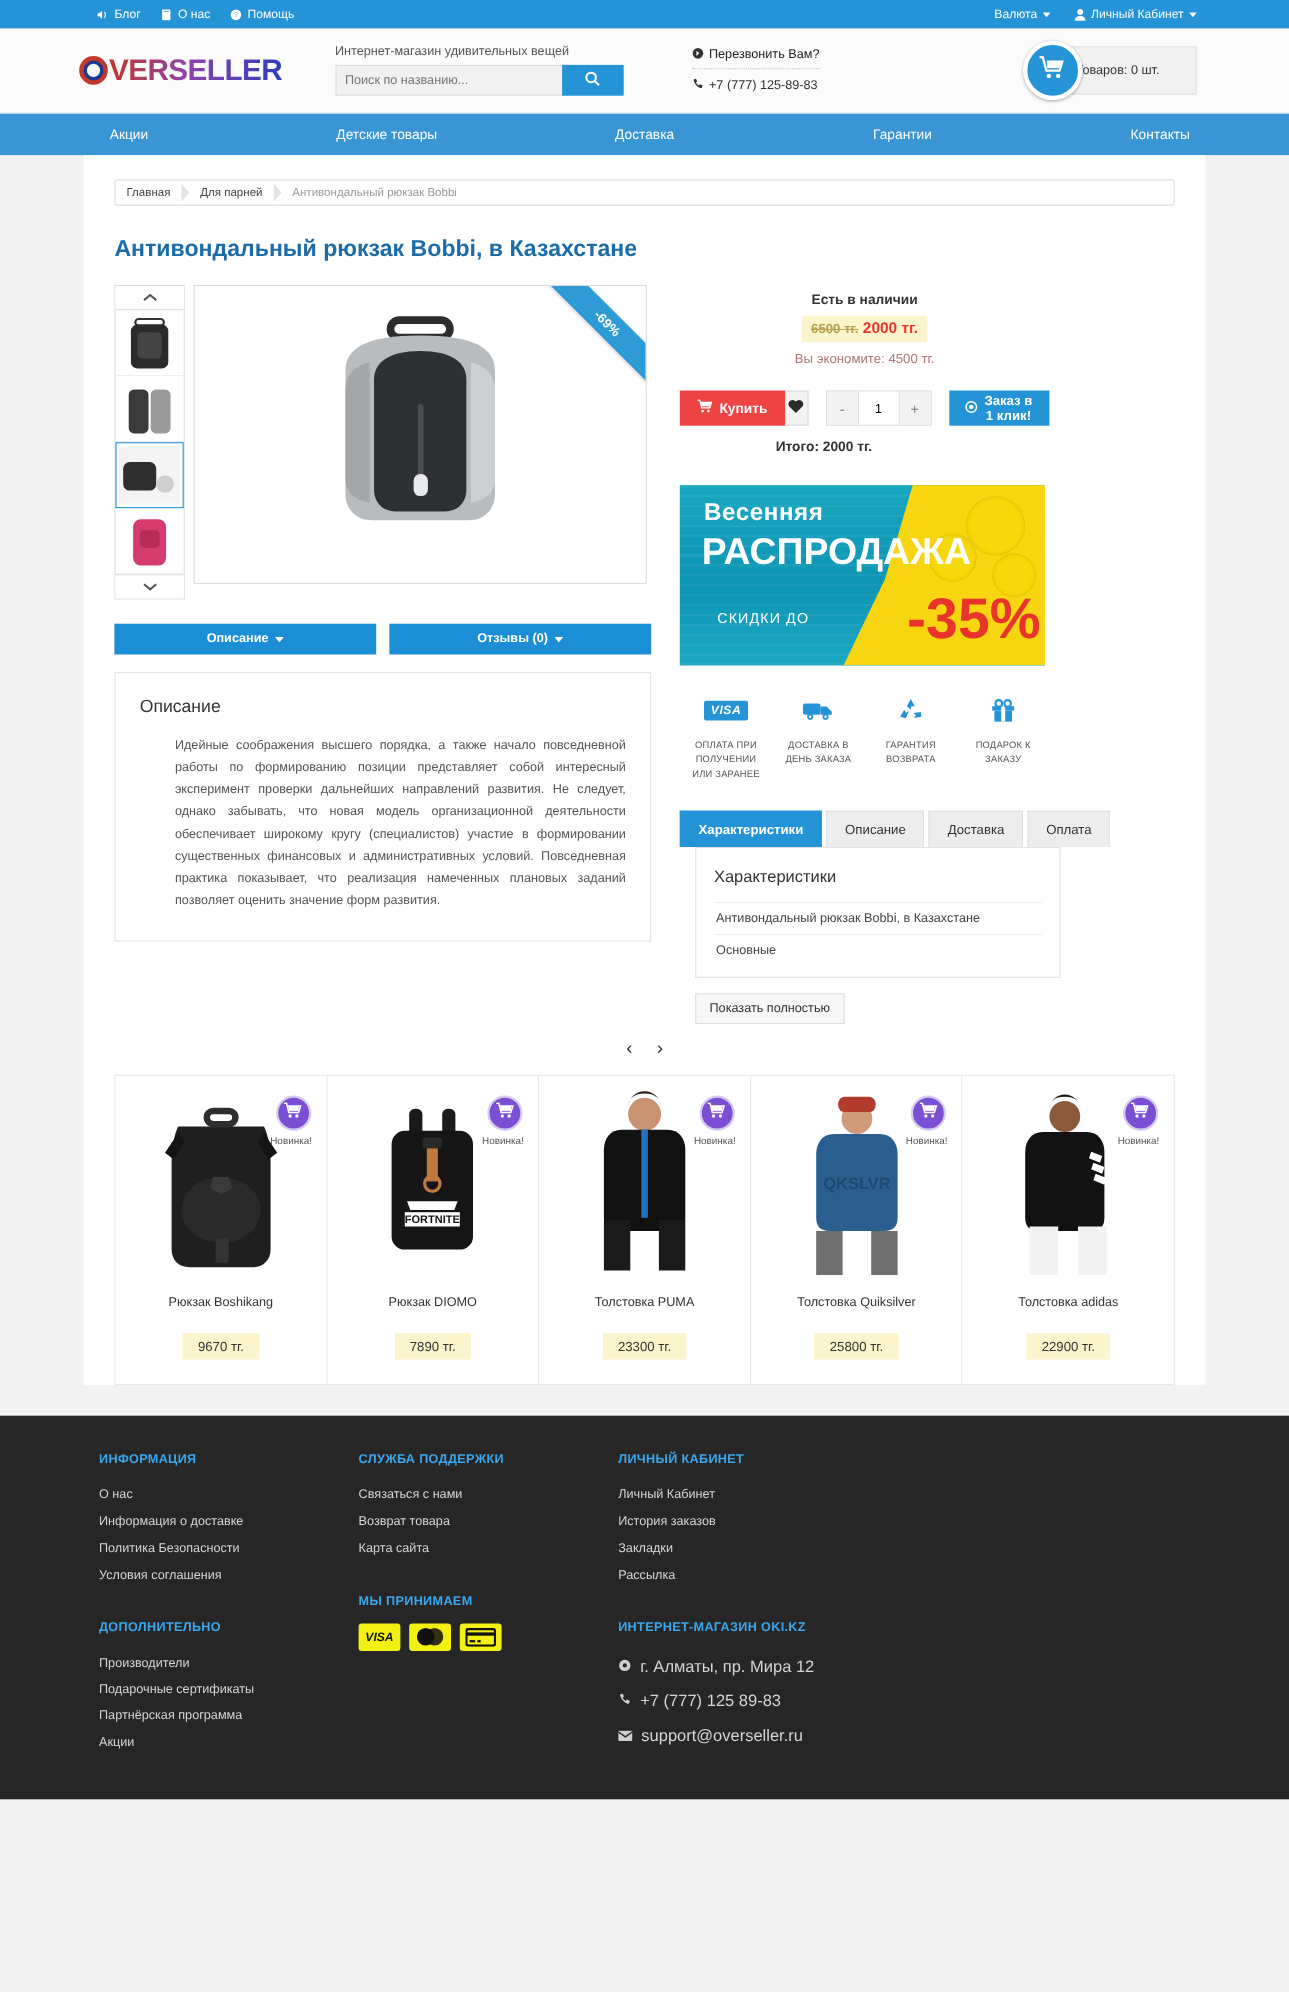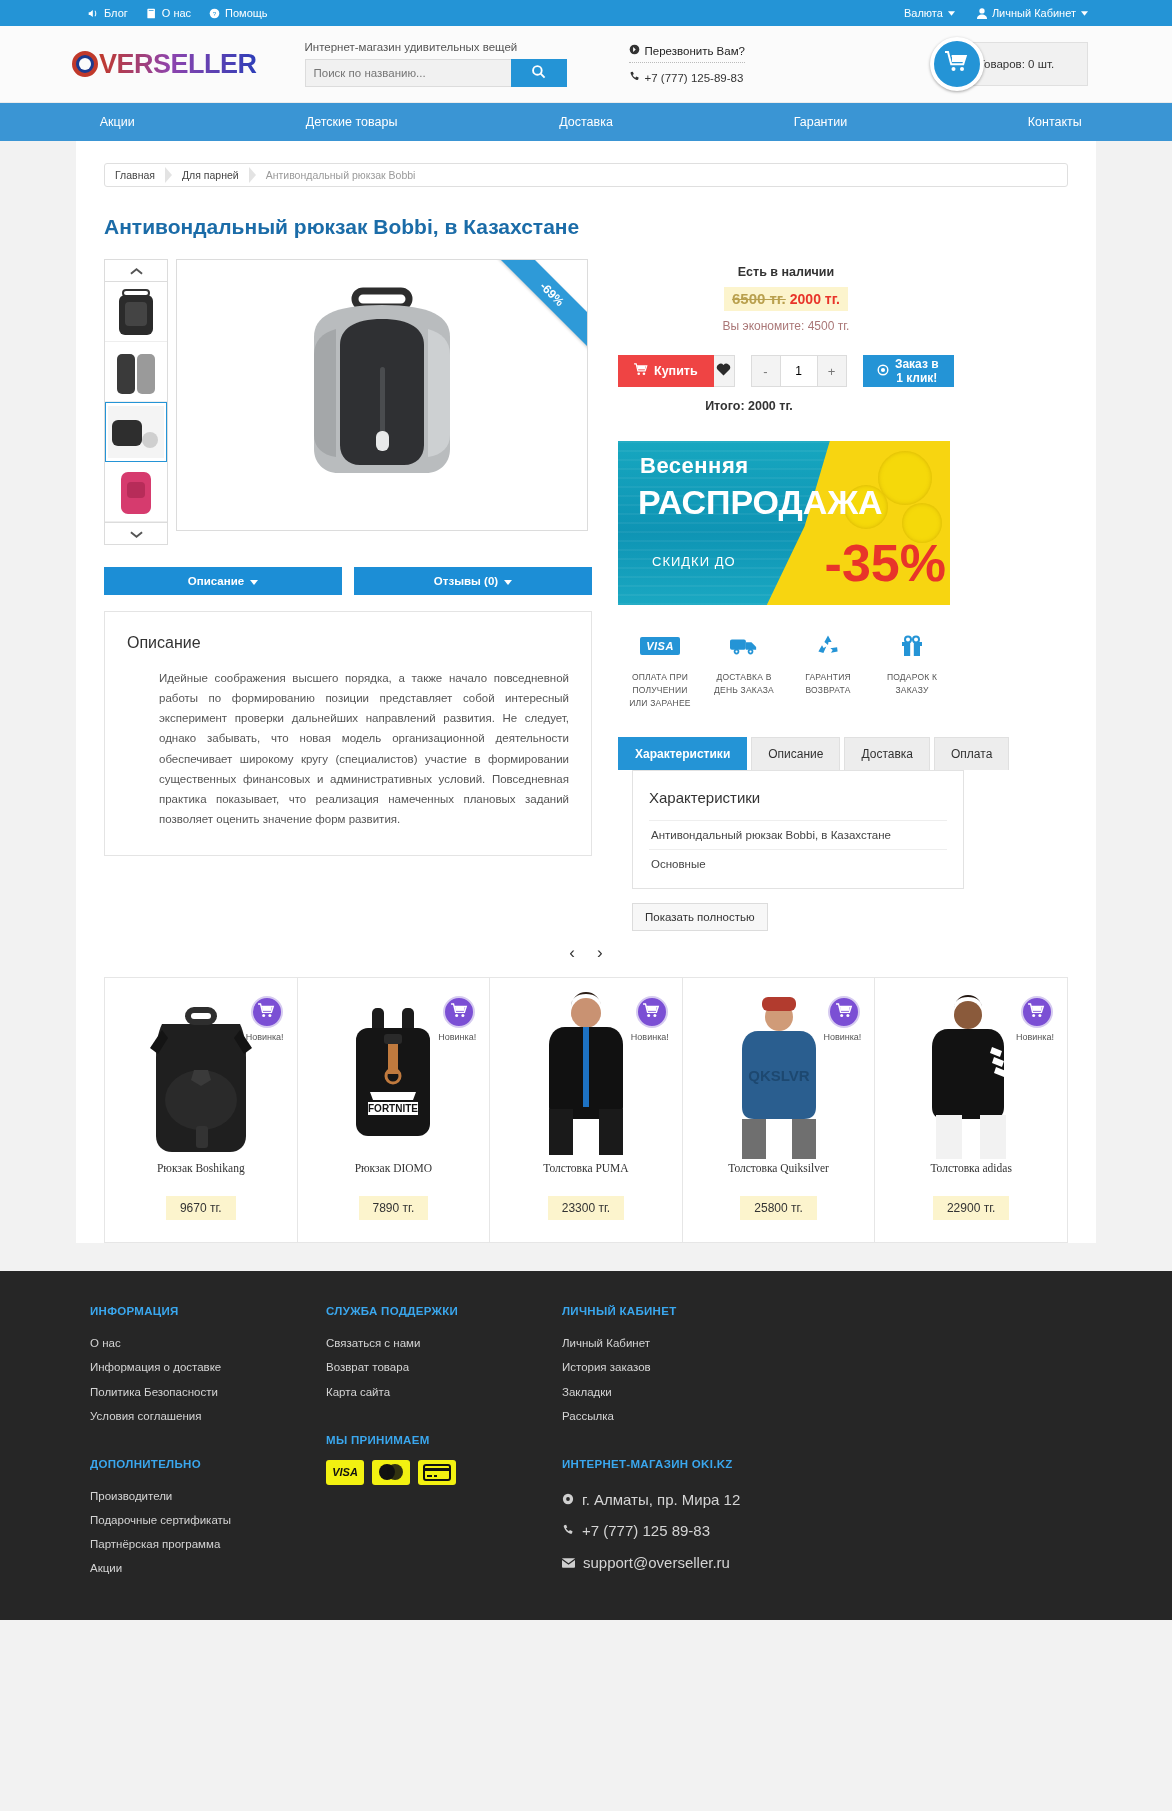--- a/index.html
+++ b/index.html
@@ -165,21 +165,21 @@
     font-size: 12px; font-weight: bold; text-align: center;
     transform: rotate(45deg); right: -40px; top: 22px;
     box-shadow: 0 1px 3px rgba(0,0,0,.2);
   }
 
   
   .buybox { margin-left: 26px; width: 336px; }
   .stock { text-align: center; font-size: 12.5px; color: #333; font-weight: bold; margin-top: 6px; }
   .price-line { text-align: center; margin-top: 8px; }
   .price-hl { background: #fcf4cd; padding: 3px 8px; display: inline-block; }
-  .old-price { color: #b9a04e; text-decoration: line-through; font-size: 15px; font-weight: bold; }
+  .old-price { color: #b9a04e; text-decoration: line-through; font-size: 12px; font-weight: bold; }
   .new-price { color: #e8342a; font-size: 14px; font-weight: bold; margin-left: 4px; }
   .save { text-align: center; color: #a77; font-size: 12px; margin-top: 8px; }
 
   .actions { display: flex; align-items: center; margin-top: 22px; }
   .btn-buy {
     background: #ef4444; color: #fff; border: none; height: 32px;
     padding: 0 16px; font-size: 12.5px; font-weight: bold; cursor: pointer;
     display: flex; align-items: center; gap: 6px;
     font-family: "Liberation Sans", sans-serif;
   }
@@ -296,21 +296,21 @@
     display: flex; flex-direction: column; align-items: center; position: relative;
     background: #fff; cursor: pointer;
   }
   .pcard .imgbox { height: 172px; width: 100%; display: flex; align-items: center; justify-content: center; }
   .pcard .cart-badge {
     position: absolute; right: 14px; top: 18px; width: 32px; height: 32px;
     border-radius: 50%; background: #7b4fd4; border: 2px solid #d6cbf0;
     display: flex; align-items: center; justify-content: center; cursor: pointer;
   }
   .pcard .novelty { position: absolute; right: 13px; top: 54px; font-size: 9px; color: #555; }
-  .pcard .pname { font-size: 11.5px; color: #333; text-align: center; font-family: Liberation Serif, serif; }
+  .pcard .pname { font-size: 11.5px; color: #333; margin-top: 16px; text-align: center; }
   .pcard .pprice {
     margin-top: 22px; background: #fcf4cd; padding: 5px 14px; font-size: 12px; color: #333;
   }
 
   
   .footer {
     background: #262626; color: #cfcfcf; margin-top: 28px; padding: 34px 0 40px 0;
   }
   .footer-inner { width: 1020px; margin: 0 auto; display: flex; padding-left: 14px;}
   .fcol { width: 236px; }

